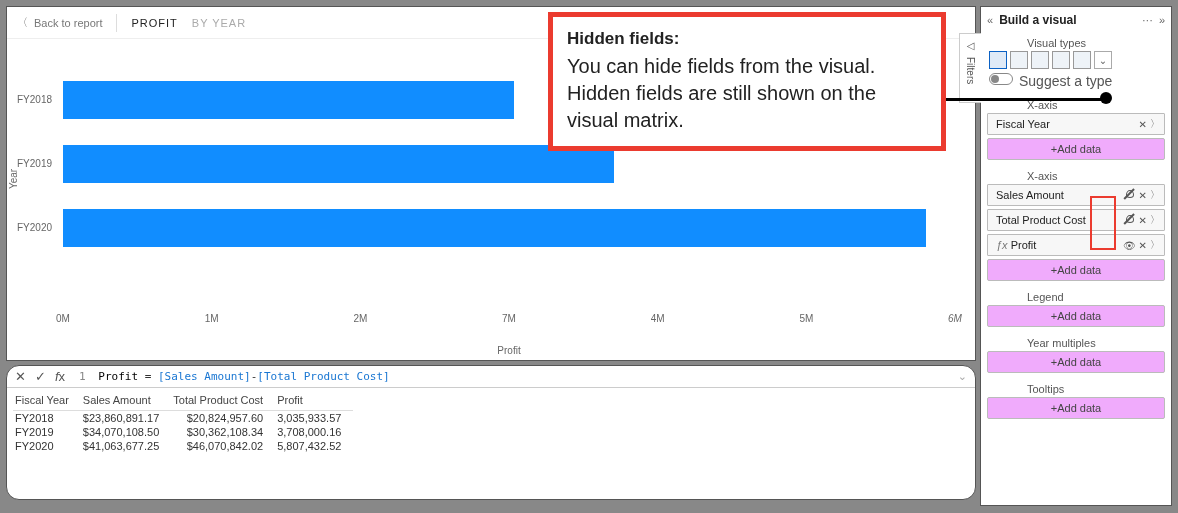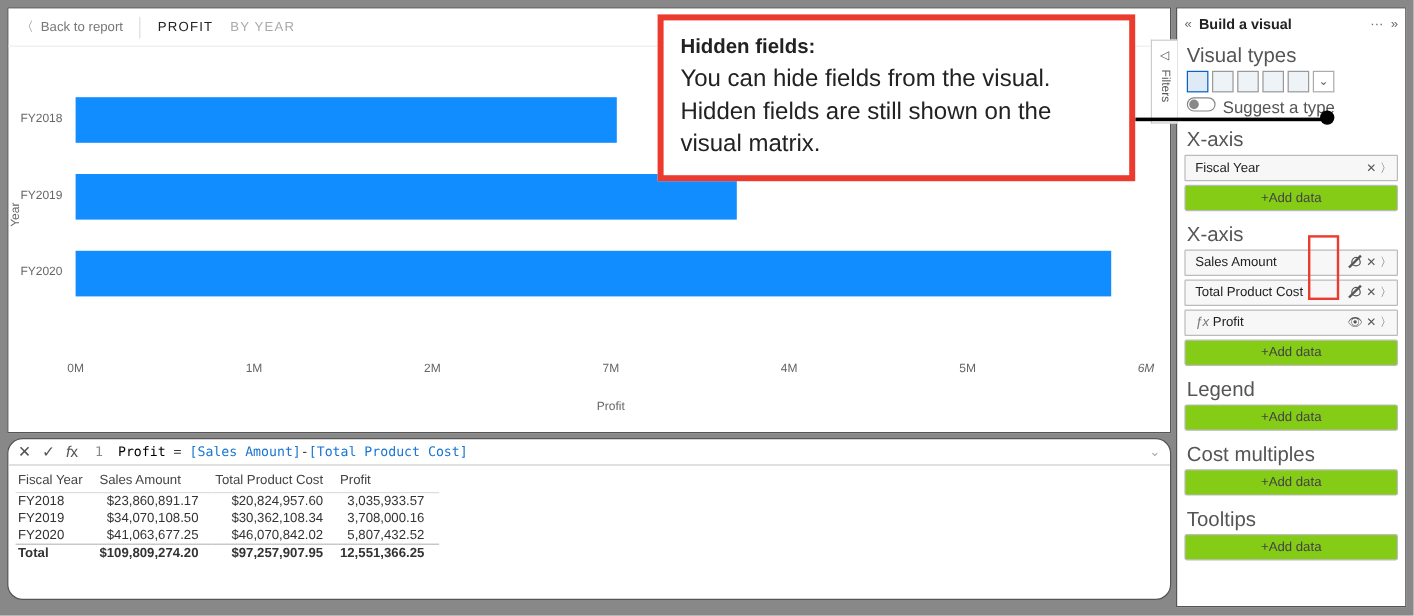--- a/index.html
+++ b/index.html
@@ -17,21 +17,21 @@
   .vdiv { width:1px; height:18px; background:#ddd; }
   .bc-active { color:#222; letter-spacing:1px; }
   .bc { color:#aaa; letter-spacing:1px; }
 
   .chart-area { position:relative; height:300px; padding:28px 20px 10px 56px; }
   .ylab { position:absolute; left:6px; top:50%; transform:rotate(-90deg) translate(0,-50%); transform-origin:left top; font-size:10px; color:#666; }
   .bars-region { position:relative; height:230px; }
   .bar-row { position:relative; height:64px; }
   .bar-cat { position:absolute; left:-46px; top:50%; transform:translateY(-50%); font-size:10px; color:#666; }
   .bar { position:absolute; top:14px; height:38px; left:0; background:#118dff; }
-  .xaxis { position:relative; height:24px; margin-top:5px;text-align:right; }
+  .xaxis { position:relative; height:24px; margin-top:16px;text-align:right; }
   .xtick { position:absolute; top:0; font-size:10px; color:#666; transform:translateX(-50%); }
   .xlab { text-align:center; font-size:10px; color:#666; margin-top:8px; }
 
   
   .callout { position:absolute; left:548px; top:12px; width:398px; border:5px solid #eb3b2f; background:#fff; padding:12px 14px; z-index:20; }
   .callout h4 { margin:0 0 4px 0; font-size:17px; font-weight:700; }
   .callout p { margin:0; font-size:20px; line-height:1.35; }
   .conn-line { position:absolute; left:946px; top:98px; width:160px; height:3px; background:#000; z-index:19; }
   .conn-dot { position:absolute; left:1100px; top:92px; width:12px; height:12px; border-radius:50%; background:#000; z-index:21; }
   .red-box-sm { position:absolute; border:2px solid #eb3b2f; z-index:22; pointer-events:none; }
@@ -48,36 +48,36 @@
   table.data { font-size:11px; border-collapse:collapse; margin:4px 6px; }
   table.data th { text-align:left; font-weight:400; color:#444; padding:2px 12px 4px 2px; border-bottom:1px solid #ddd; }
   table.data td { padding:1px 12px 1px 2px; color:#333; }
   table.data tr.total td { font-weight:700; border-top:1px solid #bbb; }
   table.data td.num { text-align:right; }
 
   
   .right-hd { display:flex; align-items:center; gap:6px; height:26px; padding:0 6px; font-size:12px; }
   .right-hd .grow { flex:1; font-weight:600; }
   .tiny { font-size:11px; color:#666; }
-  .section-label { font-size:17px; color:#555; padding:4px 8px 2px; }
+  .section-label { font-size:11px; color:#555; padding:4px 8px 2px;margin-left:38px; }
   .vtypes { display:flex; gap:3px; padding:0 8px 4px; align-items:center; }
   .vtype { width:18px; height:18px; border:1px solid #999; background:#eef3f8; }
   .vtype.sel { border:1px solid #0b61c4; background:#dfeaf7; }
   .vtype-dd { width:18px; height:18px; border:1px solid #aaa; display:flex; align-items:center; justify-content:center; font-size:10px; color:#666; }
   .suggest { display:flex; align-items:flex-start; gap:6px; padding:0 8px 6px; font-size:14px; color:#555; }
   .toggle { width:24px; height:12px; border:1px solid #888; border-radius:7px; position:relative; background:#fff; }
   .toggle .knob { position:absolute; left:1px; top:1px; width:8px; height:8px; border-radius:50%; background:#888; }
 
   .well { margin:0 6px 6px; }
   .field-pill { display:flex; align-items:center; height:22px; border:1px solid #bbb; background:#f7f7f7; font-size:11px; padding:0 4px; margin-bottom:3px; border-radius:1px; }
   .field-pill .fname { flex:1; padding-left:4px; overflow:hidden; text-overflow:ellipsis; white-space:nowrap; }
   .field-pill .ficons { display:flex; align-items:center; gap:3px; }
   .field-pill .ficons span { font-size:10px; color:#555; cursor:pointer; }
   .field-pill.calc .fname::before { content:"ƒx "; color:#777; font-style:italic; }
-  .add-data { width:100%; height:22px; border:1px solid #bbb; background:#84cc16; font-size:11px; color:#444; border-radius:2px; cursor:pointer; }
+  .add-data { width:100%; height:22px; border:1px solid #bbb; background:#f0abfc; font-size:11px; color:#444; border-radius:2px; cursor:pointer; }
 
   
   .filters-tab { position:absolute; left:-22px; top:26px; width:22px; height:70px; background:#fff; border:1px solid #ccc; border-right:none; display:flex; flex-direction:column; align-items:center; gap:6px; font-size:10px; color:#555; padding-top:6px; }
   .filters-tab .lab { writing-mode:vertical-rl; }
 
   .hide-icon { display:inline-block; width:12px; height:12px; position:relative; }
   .hide-icon::before { content:""; position:absolute; inset:2px; border:1px solid #555; border-radius:50% 50% 50% 50% / 60% 60% 40% 40%; }
   .hide-icon::after  { content:""; position:absolute; left:0; top:10px; width:14px; height:1.5px; background:#555; transform:rotate(-45deg); transform-origin:left; }
 </style>
 </head>
@@ -166,26 +166,20 @@
           <td class="num">$34,070,108.50</td>
           <td class="num">$30,362,108.34</td>
           <td class="num">3,708,000.16</td>
         </tr>
         <tr>
           <td>FY2020</td>
           <td class="num">$41,063,677.25</td>
           <td class="num">$46,070,842.02</td>
           <td class="num">5,807,432.52</td>
         </tr>
-        <tr class="total">
-          <td>Total</td>
-          <td class="num">$109,809,274.20</td>
-          <td class="num">$97,257,907.95</td>
-          <td class="num">12,551,366.25</td>
-        </tr>
       </tbody>
   </table>
 </div>
 
 <div class="frame right">
   <div class="filters-tab">
     <span>◁</span>
     <span class="lab">Filters</span>
   </div>
 
@@ -246,21 +240,21 @@
           <span>✕</span>
           <span>〉</span>
         </span>
       </div><button class="add-data">+Add data</button></div>
 
   <div class="section-label">Legend</div>
   <div class="well">
     <button class="add-data">+Add data</button>
   </div>
 
-  <div class="section-label">Cost multiples</div>
+  <div class="section-label">Year multiples</div>
   <div class="well">
     <button class="add-data">+Add data</button>
   </div>
 
   <div class="section-label">Tooltips</div>
   <div class="well">
     <button class="add-data">+Add data</button>
   </div>
 </div>
 

